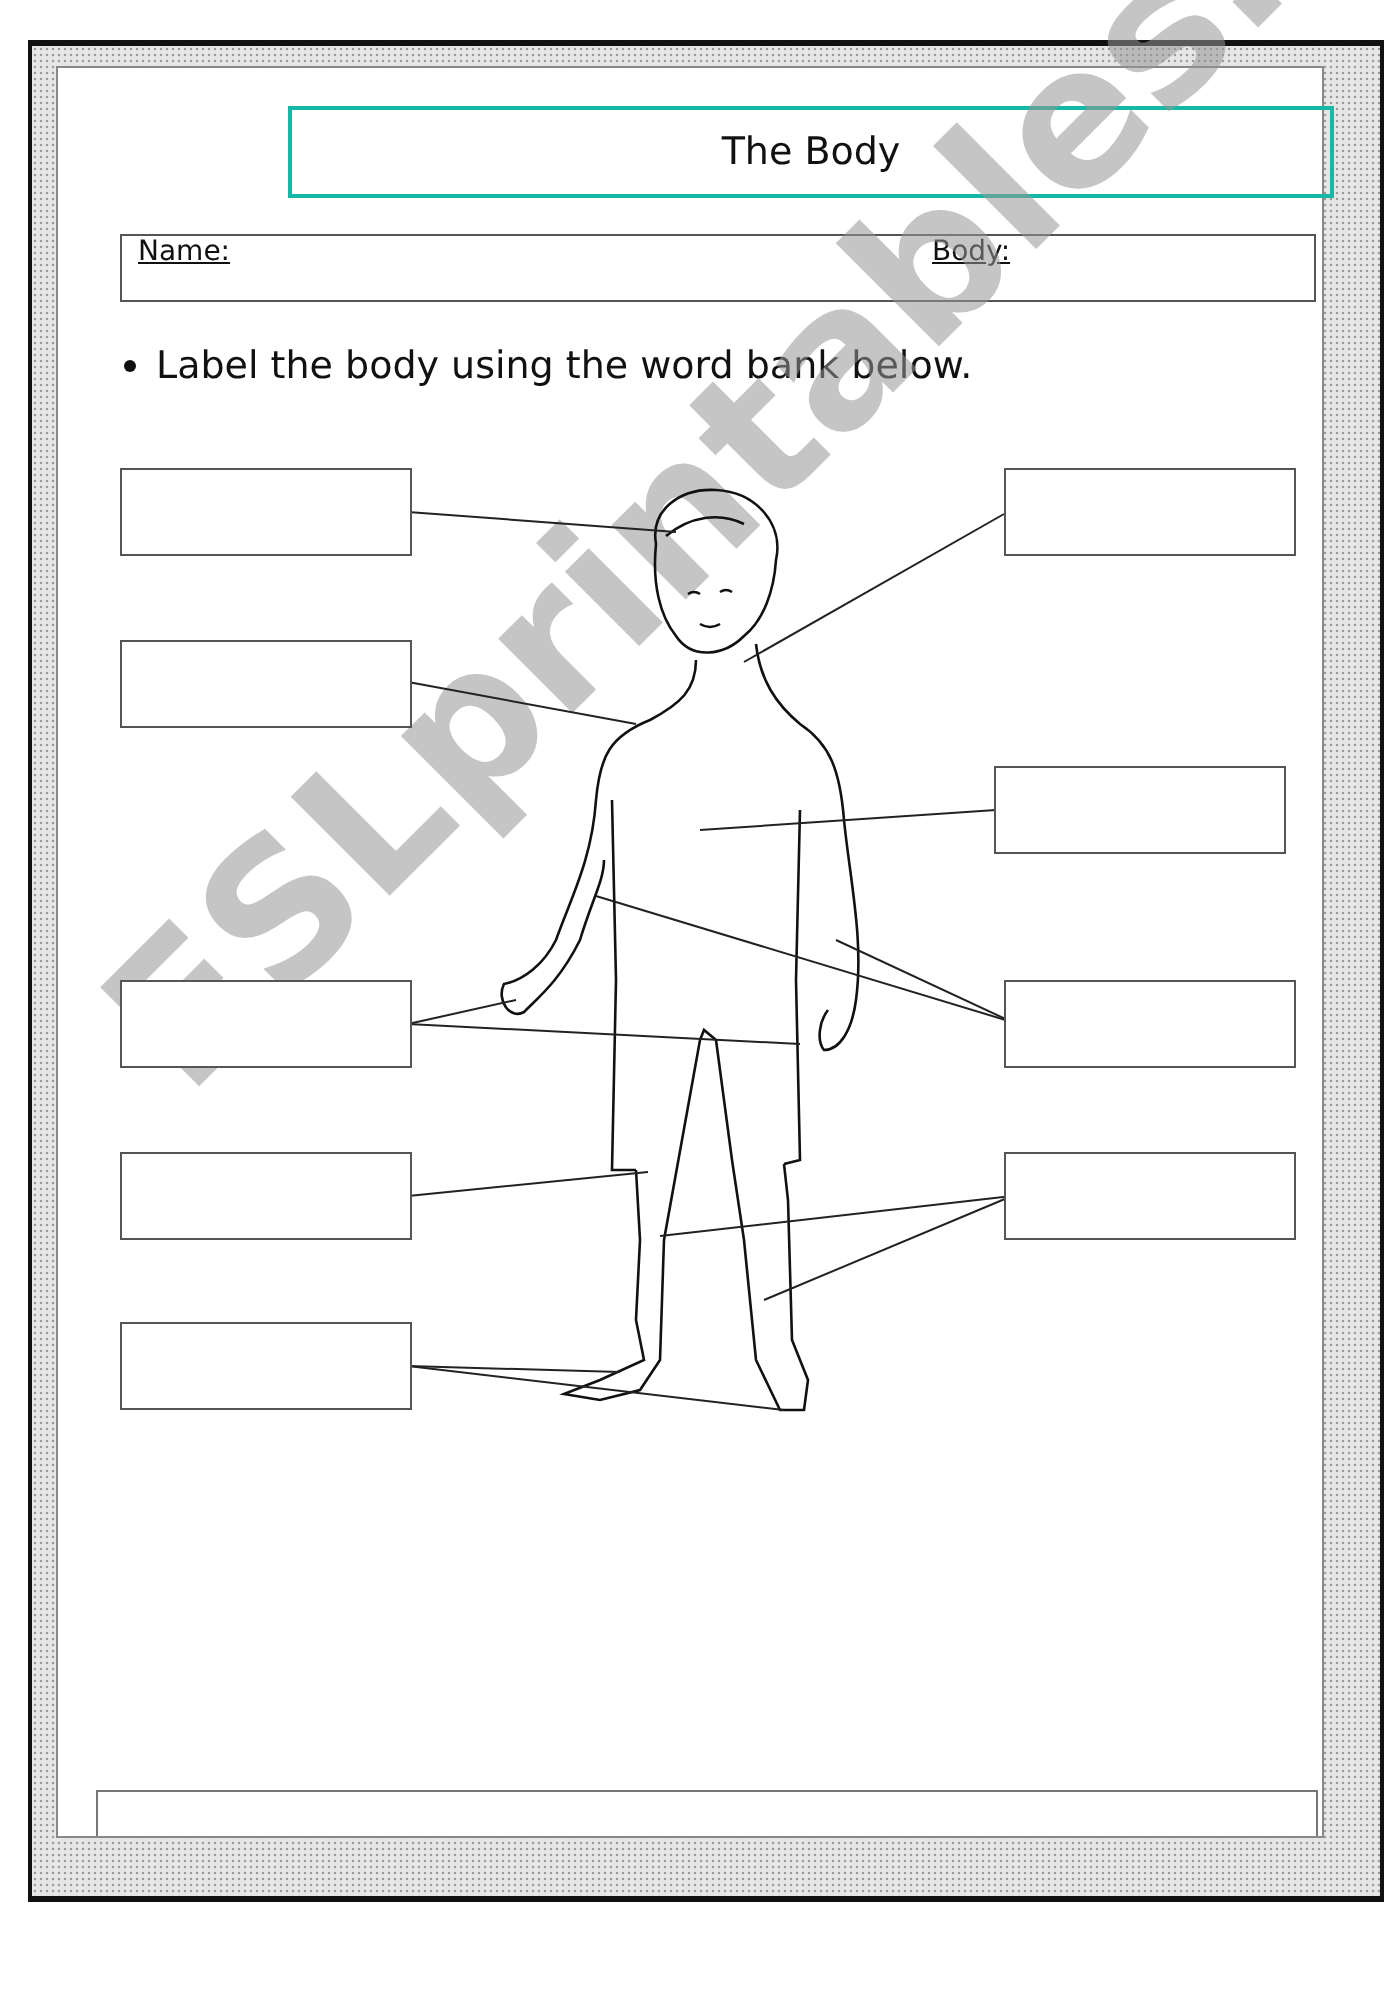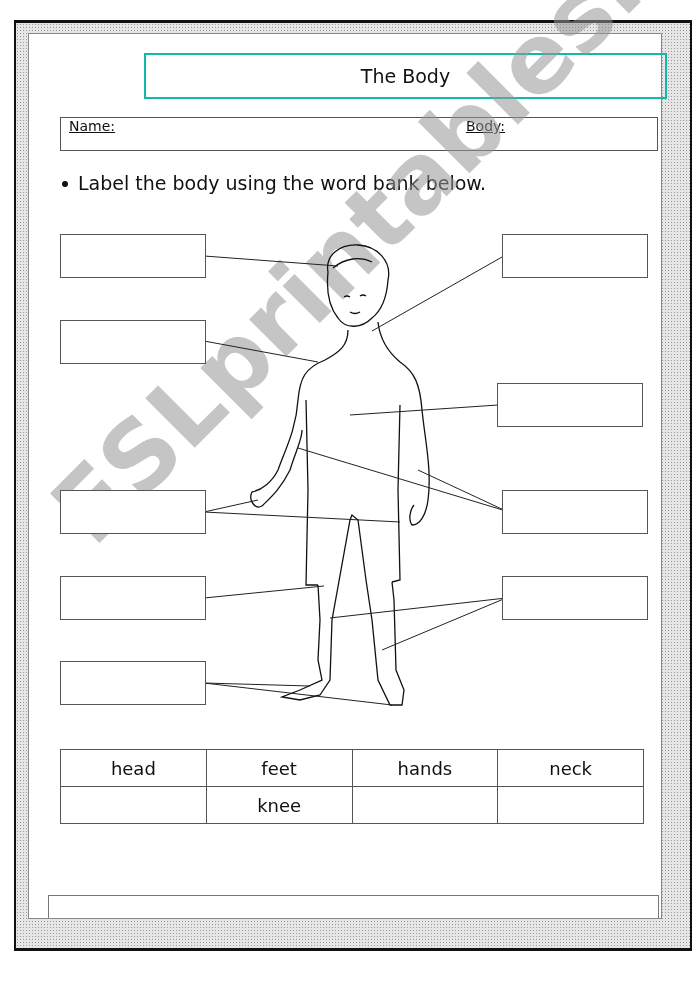--- a/index.html
+++ b/index.html
@@ -82,28 +82,16 @@
 <div class="lbox" style="left:60px;top:576px"></div>
 <div class="lbox" style="left:60px;top:661px"></div>
 
 <div class="lbox" style="left:502px;top:234px"></div>
 <div class="lbox" style="left:497px;top:383px"></div>
 <div class="lbox" style="left:502px;top:490px"></div>
 <div class="lbox" style="left:502px;top:576px"></div>
 
 <table class="bank">
   <tbody>
-      <tr>
-    <td>head</td>
-    <td>feet</td>
-    <td>hands</td>
-    <td>neck</td>
-  </tr>
-  <tr>
-    <td></td>
-    <td>knee</td>
-    <td></td>
-    <td></td>
-  </tr>
 </tbody>
   </table>
 
 <div class="footer-box"></div>
 
 </body></html>

